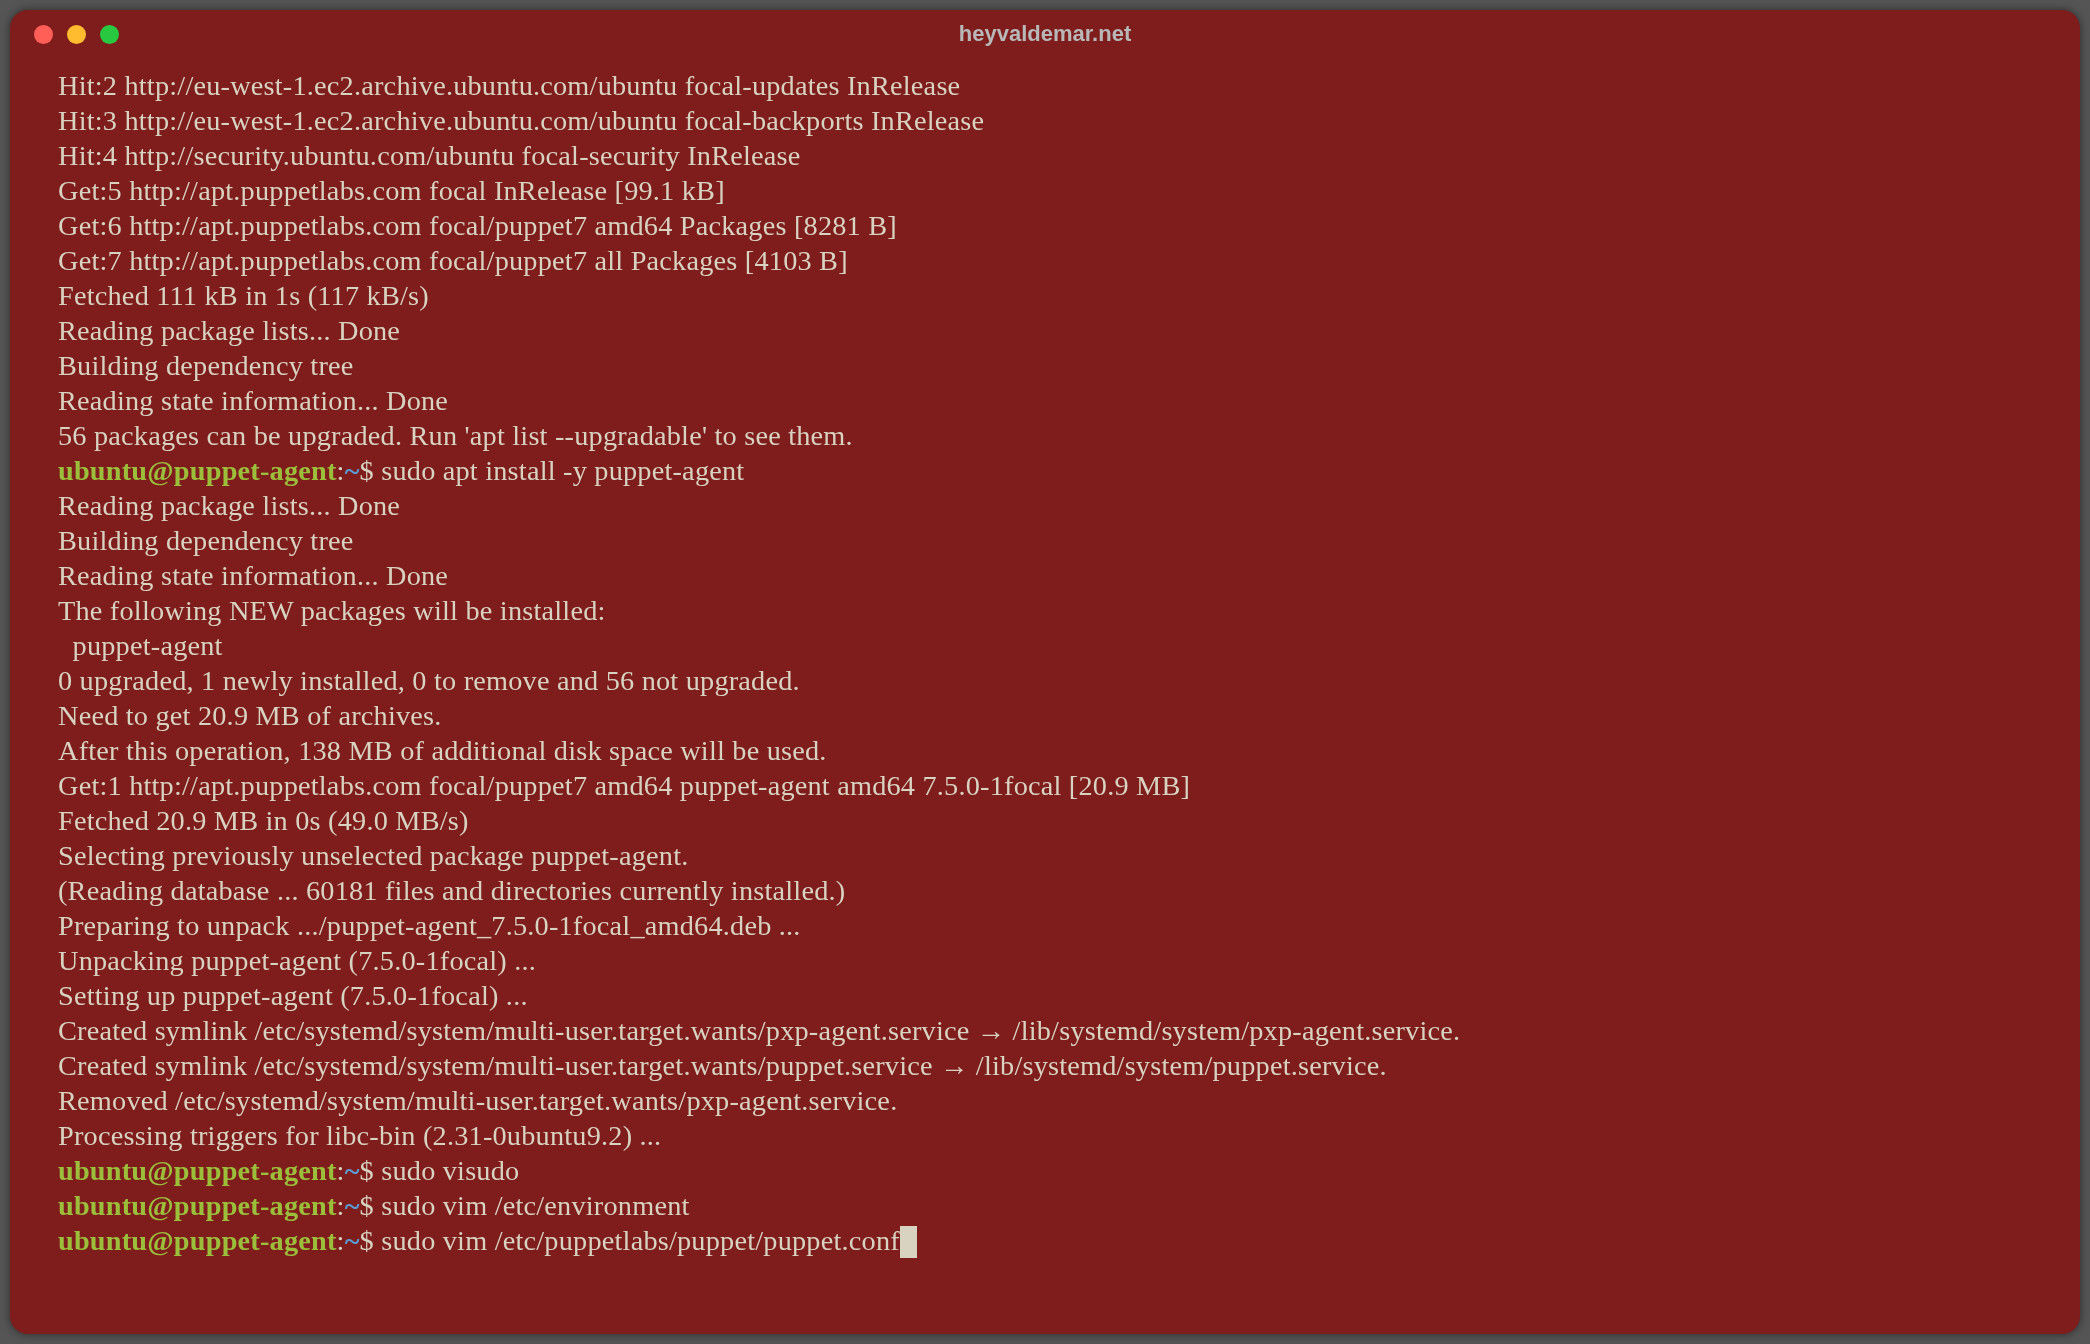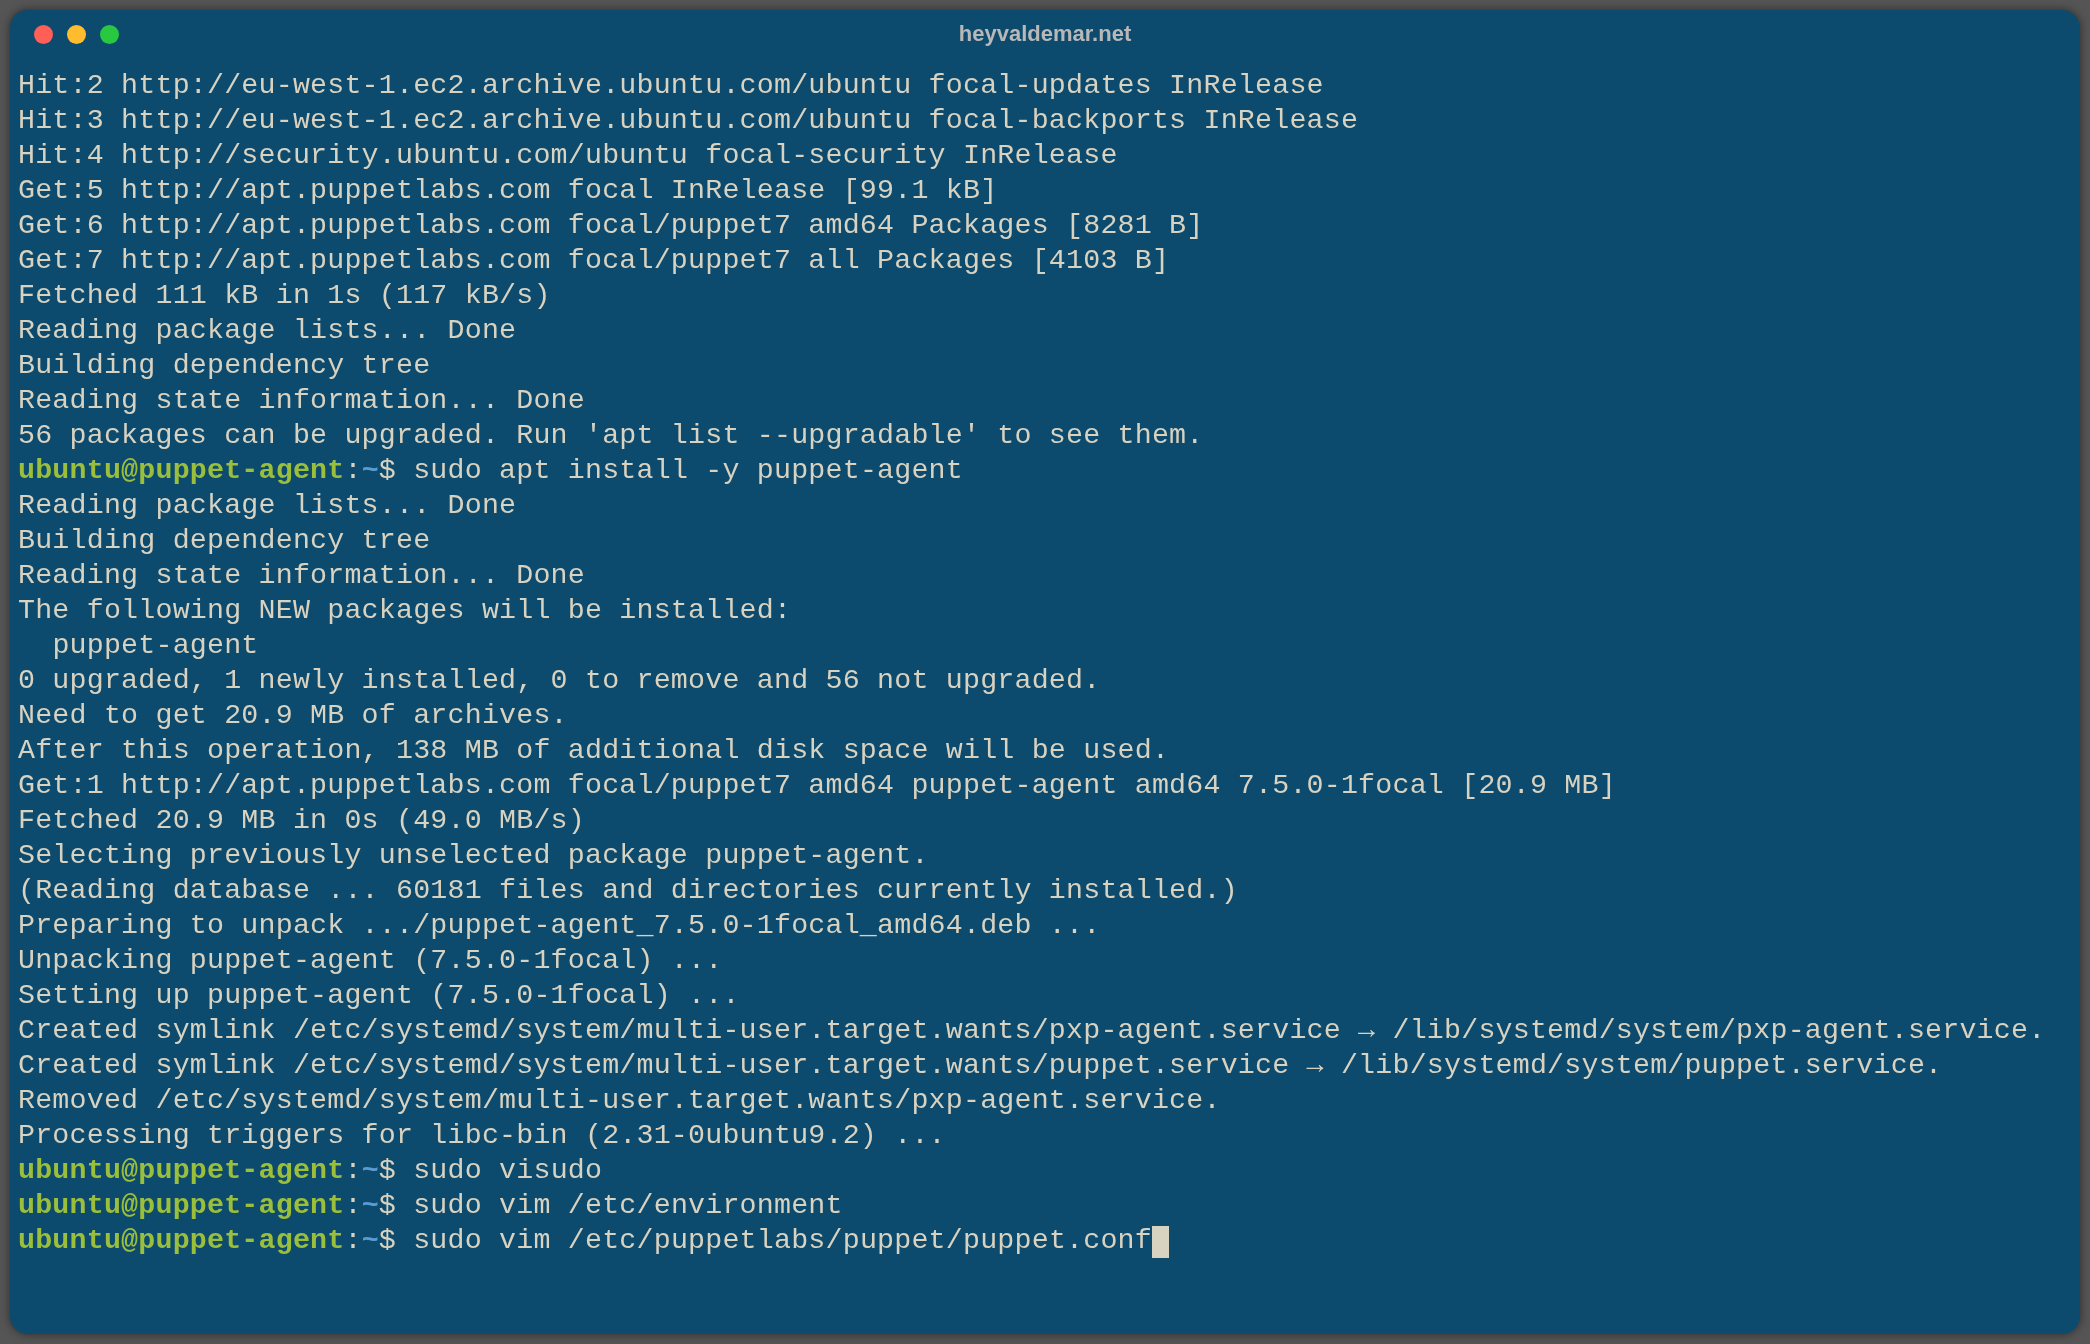--- a/index.html
+++ b/index.html
@@ -6,21 +6,21 @@
     margin: 0;
     padding: 0;
     background: #555;
     width: 2090px;
     height: 1344px;
   }
   .window {
     width: 2070px;
     height: 1324px;
     margin: 10px;
-    background: #0c4a6e;
+    background: #7f1d1d;
     border-radius: 18px;
     box-shadow: 0 0 10px rgba(0,0,0,0.5);
     overflow: hidden;
     display: flex;
     flex-direction: column;
   }
   .titlebar {
     height: 48px;
     display: flex;
     align-items: center;
@@ -46,27 +46,28 @@
     text-align: center;
     font-family: -apple-system, "Helvetica Neue", Arial, sans-serif;
     font-weight: 600;
     font-size: 22px;
     color: #b8b8b8;
     pointer-events: none;
   }
   .terminal {
     flex: 1;
     padding: 10px 8px 8px 8px;
-    font-family: Liberation Mono, monospace;
+    font-family: Liberation Serif, serif;
     font-size: 28.3px;
     line-height: 35px;
     color: #d8d2c0;
     white-space: pre-wrap;
     word-break: break-all;
     letter-spacing: 0.2px;
+    margin-left: 40px;
   }
   .prompt-user { color: #9bbf3b; font-weight: bold; }
   .prompt-path { color: #5a9bd4; font-weight: bold; }
   .prompt-dollar { color: #d8d2c0; }
   .cursor {
     display: inline-block;
     width: 17px;
     height: 32px;
     background: #d8d2c0;
     vertical-align: text-bottom;

